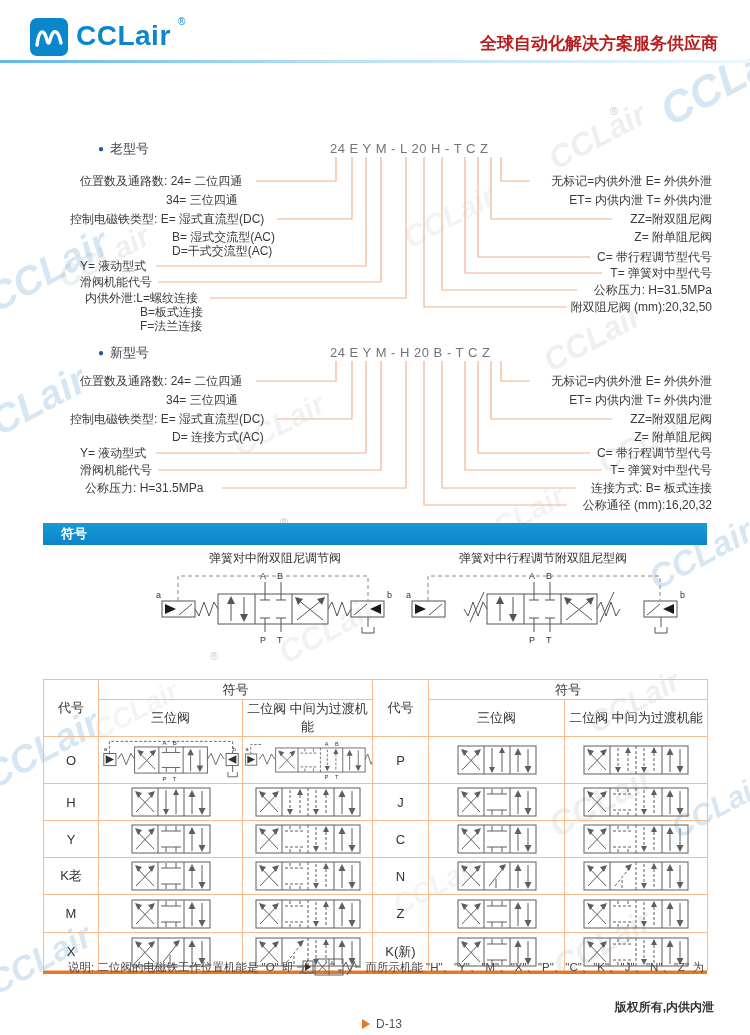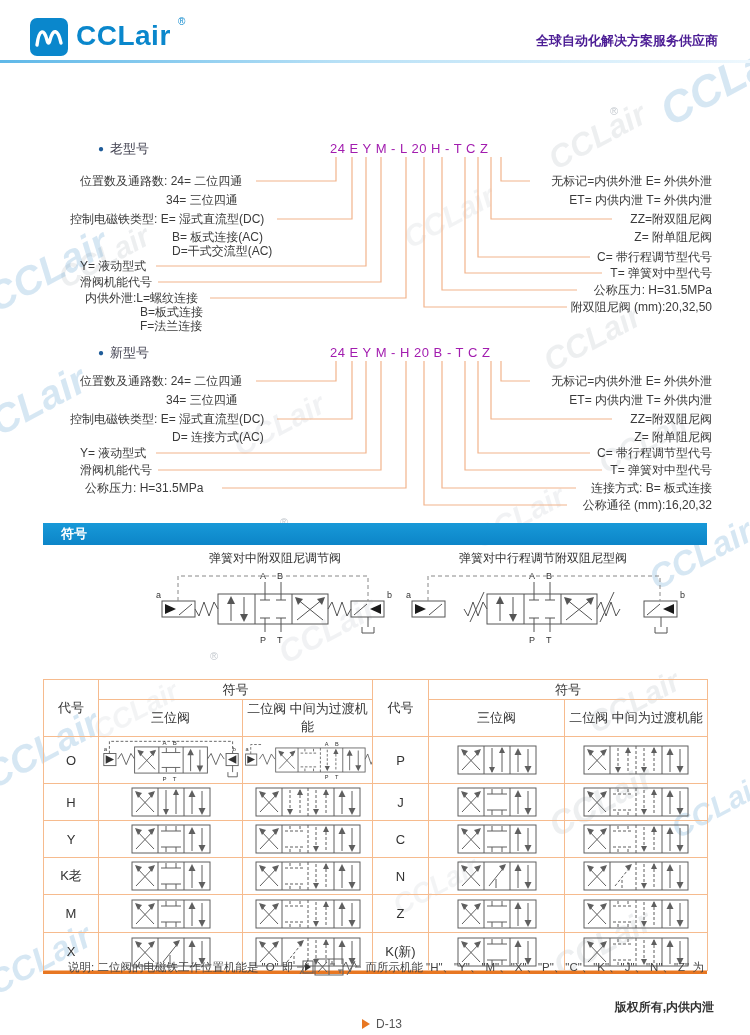--- a/index.html
+++ b/index.html
@@ -2,31 +2,31 @@
 <html><head>
 <meta charset="utf-8">
 <style>
   html,body{margin:0;padding:0;background:#fff;}
   .page{position:relative;width:750px;height:1035px;background:#fff;overflow:hidden;
         font-family:"Liberation Sans","DejaVu Sans",sans-serif;color:#333;}
   
   .logo-box{position:absolute;left:30px;top:18px;width:38px;height:38px;background:#0a87cc;border-radius:7px;}
   .logo-text{position:absolute;left:76px;top:20px;font-size:28px;font-weight:bold;color:#0a87cc;letter-spacing:0.5px;}
   .logo-reg{position:absolute;left:178px;top:16px;font-size:10px;color:#0a87cc;}
-  .tagline{position:absolute;right:32px;top:32px;font-size:13px;font-weight:bold;color:#4c1d95;}
+  .tagline{position:absolute;right:32px;top:32px;font-size:17px;font-weight:bold;color:#b91c1c;}
   .hdr-line{position:absolute;left:0;top:60px;width:750px;height:3px;
             background:linear-gradient(90deg,#5fb8e8 0%,#b7e0f6 45%,#eef8fe 100%);}
   
   .bar{position:absolute;left:43px;width:664px;height:22px;background:linear-gradient(180deg,#1899d8,#0c85c8);
        color:#fff;font-weight:bold;font-size:13px;line-height:22px;padding-left:18px;box-sizing:border-box;}
   .bar.u{border-bottom:2px solid #f0915a;}
   
   .lbl{position:absolute;font-size:12px;line-height:14px;color:#3a3a3a;white-space:nowrap;}
   .rlbl{position:absolute;right:38px;font-size:12px;line-height:14px;color:#3a3a3a;white-space:nowrap;text-align:right;}
-  .code{position:absolute;font-size:13px;letter-spacing:0.5px;color:#a21caf;}
+  .code{position:absolute;font-size:13px;letter-spacing:0.5px;color:#737373;}
   .bullet-row{position:absolute;font-size:13px;color:#3f3f4e;}
   .bullet-row .dot{color:#1f5c99;font-size:10px;vertical-align:1px;margin-right:6px;}
   .connectors{position:absolute;left:0;top:0;pointer-events:none;}
   
   .wm{position:absolute;font-style:italic;font-weight:bold;color:#9aa3ad;opacity:0.17;
       transform:rotate(-28deg);white-space:nowrap;pointer-events:none;}
   .wmb{color:#4b94cc;opacity:0.22;}
   .wm-reg{position:absolute;font-size:11px;color:#9aa3ad;opacity:0.6;pointer-events:none;}
   
   .diag{position:absolute;}
@@ -95,21 +95,21 @@
   </svg>
 
   <div class="bullet-row" style="left:98px;top:140px">
     <span class="dot">●</span><span>老型号</span>
   </div>
   <div class="code" style="left:330px;top:141px">24 E Y M - L 20 H - T C Z</div>
 
   <div class="lbl" style="left:80px;top:174px">位置数及通路数: 24= 二位四通</div>
   <div class="lbl" style="left:166px;top:193px">34= 三位四通</div>
   <div class="lbl" style="left:70px;top:212px">控制电磁铁类型: E= 湿式直流型(DC)</div>
-  <div class="lbl" style="left:172px;top:230px">B= 板式连接(AC)</div>
+  <div class="lbl" style="left:172px;top:230px">B= 湿式交流型(AC)</div>
   <div class="lbl" style="left:172px;top:244px">D=干式交流型(AC)</div>
   <div class="lbl" style="left:80px;top:259px">Y= 液动型式</div>
   <div class="lbl" style="left:80px;top:275px">滑阀机能代号</div>
   <div class="lbl" style="left:85px;top:291px">内供外泄:L=螺纹连接</div>
   <div class="lbl" style="left:140px;top:305px">B=板式连接</div>
   <div class="lbl" style="left:140px;top:319px">F=法兰连接</div>
 
   <div class="rlbl" style="top:174px">无标记=内供外泄  E= 外供外泄</div>
   <div class="rlbl" style="top:193px">ET= 内供内泄  T= 外供内泄</div>
   <div class="rlbl" style="top:212px">ZZ=附双阻尼阀</div>

